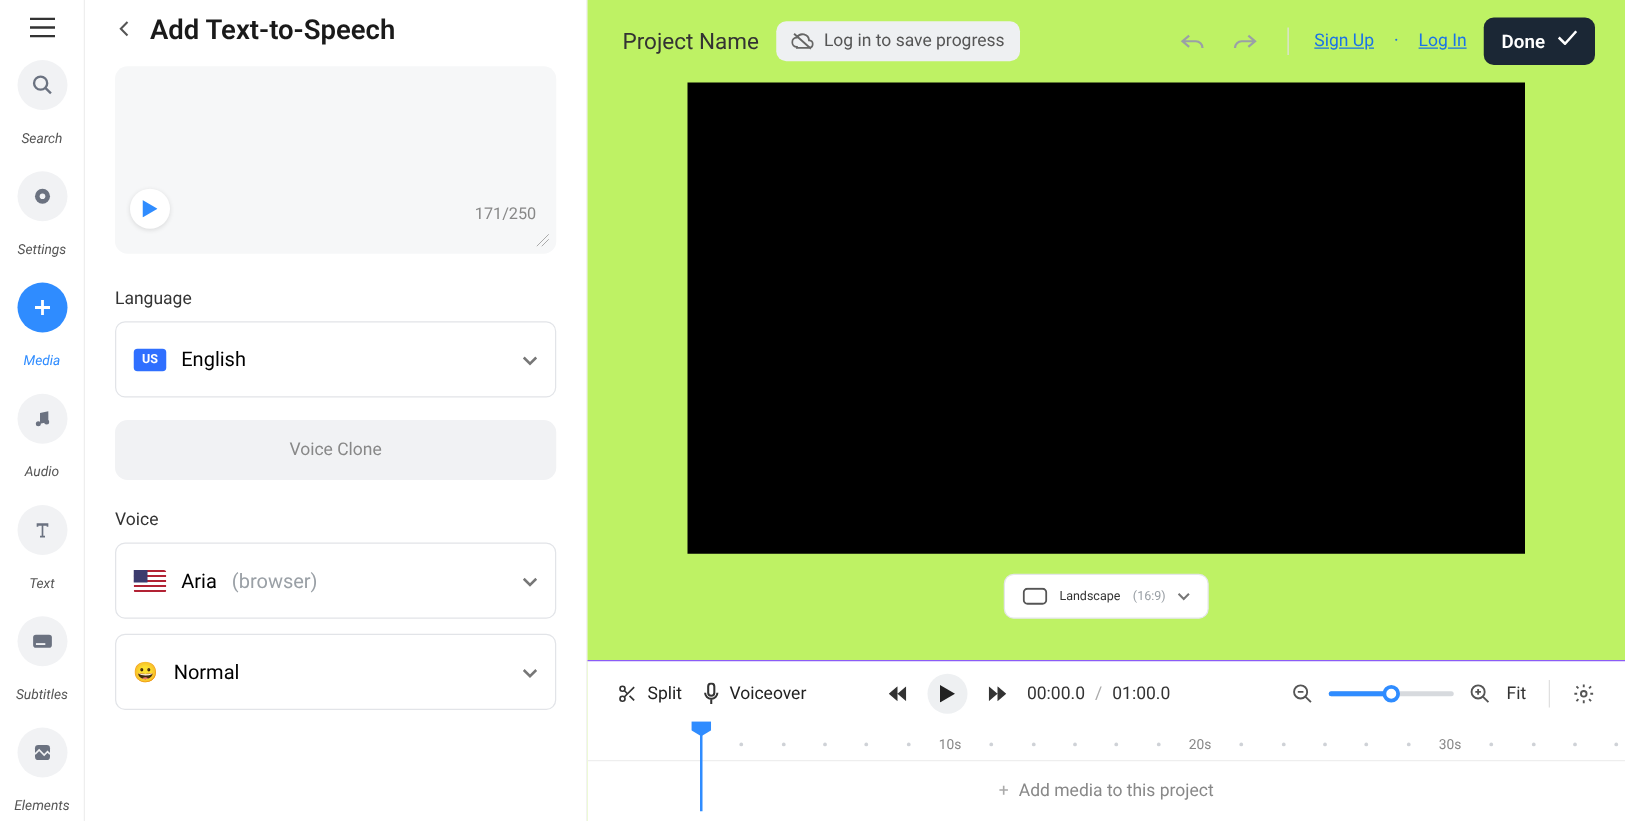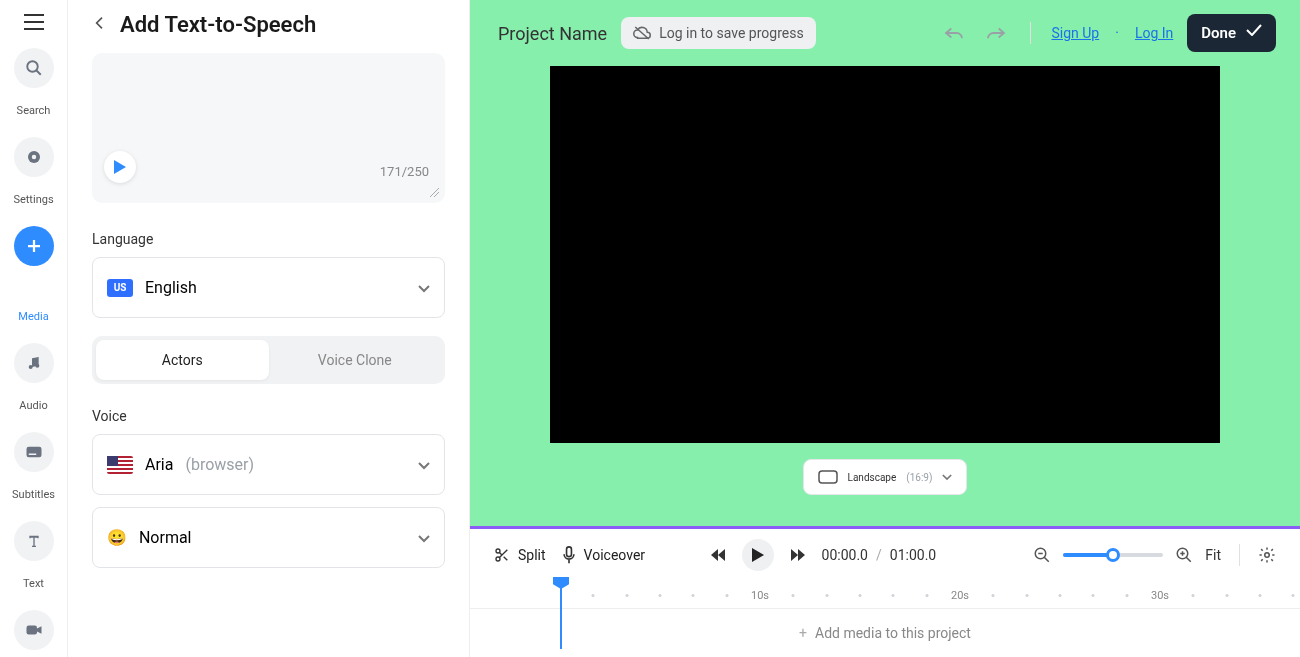--- a/index.html
+++ b/index.html
@@ -1,24 +1,24 @@
 <!DOCTYPE html>
 <html><head>
 <meta charset="utf-8">
 <style>
 * { box-sizing: border-box; margin: 0; padding: 0; font-family: -apple-system, BlinkMacSystemFont, "Segoe UI", Roboto, sans-serif; }
 body { width: 1300px; height: 657px; overflow: hidden; background: #fff; display: flex; }
 
 
 .nav-rail { width: 68px; height: 100%; background: #fff; border-right: 1px solid #eee; display: flex; flex-direction: column; align-items: center; padding-top: 14px; gap: 10px; }
-.nav-item { display: flex; flex-direction: column; align-items: center; gap: 16px; cursor: pointer; width: 100%; padding: 8px 0 2px; }
+.nav-item { display: flex; flex-direction: column; align-items: center; gap: 16px; cursor: pointer; width: 100%; padding: 8px 0 2px; font-style: italic; }
 .nav-icon { width: 40px; height: 40px; border-radius: 50%; display: flex; align-items: center; justify-content: center; background: #f1f2f4; color: #6b7280; }
 .nav-icon.active { background: #2f8cff; color: #fff; }
 .nav-label { font-size: 11px; color: #555; }
-.nav-label.active { color: #2f8cff; margin-top: 28px; }
+.nav-label.active { color: #2f8cff; }
 .hamburger { width: 40px; height: 40px; display:flex; align-items:center; justify-content:center; cursor:pointer; }
 
 
 .left-panel { width: 402px; height: 100%; border-right: 1px solid #eee; background: #fff; display:flex; flex-direction:column; padding: 12px 24px; overflow:hidden; }
 .panel-header { display:flex; align-items:center; gap:12px; margin-bottom:16px; }
 .back-icon { cursor:pointer; color:#333; }
 .panel-title { font-size: 22px; font-weight: 600; color:#1a1a1a; }
 
 .tts-box { background:#f6f7f8; border-radius:10px; padding:16px 16px 8px; position:relative; height:150px; margin-bottom: 18px; }
 .tts-text { font-size:15px; line-height:1.35; color:#555; max-height:80px; overflow:hidden; }
@@ -34,41 +34,41 @@
 .tabbar { background:#f1f2f4; border-radius:10px; display:flex; padding:4px; margin: 6px 0 14px; }
 .tab { flex:1; text-align:center; padding:12px 0; font-size:14px; color:#888; border-radius:8px; cursor:pointer; }
 .tab.active { background:#fff; color:#222; box-shadow:0 1px 3px rgba(0,0,0,.06); }
 
 .flag-badge { width:26px; height:18px; border-radius:3px; background:#2f6fff; color:#fff; font-size:10px; font-weight:700; display:flex; align-items:center; justify-content:center; }
 .flag-us { width:26px; height:18px; border-radius:2px; background:linear-gradient(#b22234 50%, #fff 50%); background-size:100% 4px; position:relative; }
 .flag-us::before{ content:""; position:absolute; left:0; top:0; width:11px; height:10px; background:#3c3b6e;}
 .emoji { font-size:16px; }
 
 
-.right { flex:1; height:100%; display:flex; flex-direction:column; background:#86efac; }
+.right { flex:1; height:100%; display:flex; flex-direction:column; background:#bef264; }
 .topbar { display:flex; align-items:center; padding: 14px 24px 14px 28px; gap:14px; }
 .project-name { font-size:18px; color:#333; }
 .login-chip { background:#eef0f2; border-radius:8px; padding:8px 12px; display:flex; align-items:center; gap:8px; font-size:14px; color:#555; cursor:pointer; }
 .spacer { flex:1; }
 .history-btn { width:28px; height:28px; display:flex; align-items:center; justify-content:center; color:#9aa0a6; cursor:pointer; }
 .divider { width:1px; height:22px; background:#e0e0e0; margin:0 6px; }
 .link { color:#1a73e8; font-size:14px; text-decoration:underline; cursor:pointer; }
 .dot { color:#1a73e8; font-size:14px; margin:0 2px; }
 .upgrade { background:#f5a623; color:#fff; border-radius:8px; padding:8px 10px 8px 14px; font-size:14px; font-weight:600; display:flex; align-items:center; gap:8px; cursor:pointer; }
 .upgrade span.icn { background:rgba(0,0,0,.12); border-radius:6px; width:24px; height:24px; display:flex; align-items:center; justify-content:center; }
 .done { background:#1b2735; color:#fff; border-radius:8px; padding:10px 14px; font-size:15px; font-weight:600; display:flex; align-items:flex-start; gap:10px; cursor:pointer; }
 
 .stage-wrap { flex:1; display:flex; flex-direction:column; align-items:center; }
 .stage { width:670px; height:377px; background:#000; margin-top: 0px; }
 .stage-controls { display:flex; gap:10px; margin-top:16px; }
 .chip { background:#fff; border:1px solid #e4e6ea; border-radius:8px; padding:10px 14px; display:flex; align-items:center; gap:10px; font-size:10px; cursor:pointer; color:#333;}
 .black-circle { width:22px; height:22px; border-radius:50%; background:#000; }
 
 
-.timeline { background:#fff; border-top:3px solid #8b5cf6; }
+.timeline { background:#fff; border-top:1px solid #8b5cf6; }
 .timeline-top { display:flex; align-items:center; padding:10px 24px; gap:16px; }
 .tbtn { display:flex; align-items:center; gap:8px; font-size:14px; color:#222; cursor:pointer; }
 .center-controls { display:flex; align-items:center; gap:8px; margin-left:auto; margin-right:auto; }
 .circle-btn { width:32px; height:32px; border-radius:50%; display:flex; align-items:center; justify-content:center; cursor:pointer; }
 .circle-btn.play { background:#eef0f2; }
 .time-text { font-size:14px; color:#333; }
 .right-controls { display:flex; align-items:center; gap:12px; margin-left:auto; }
 .zoom-slider { width:100px; height:4px; background:#d7dade; border-radius:4px; position:relative; }
 .zoom-slider .fill { position:absolute; left:0; top:0; bottom:0; width:50%; background:#2f8cff; border-radius:4px; }
 .zoom-slider .thumb { position:absolute; left:50%; top:50%; transform:translate(-50%,-50%); width:14px; height:14px; border-radius:50%; background:#fff; border:3px solid #2f8cff; }
@@ -127,37 +127,46 @@
           <path d="M9 18V5l10-2v13"></path>
           <circle cx="7" cy="18" r="3"></circle>
           <circle cx="17" cy="16" r="3"></circle>
         </svg>
     </div>
     <span class="nav-label">Audio</span>
   </div>
 
   <div class="nav-item">
     <div class="nav-icon">
+      <svg width="16" height="16" viewBox="0 0 24 24" fill="currentColor">
+          <path d="M5 4h14v4h-2V7h-4v12h2v2H9v-2h2V7H7v1H5V4z"></path>
+        </svg>
+    </div>
+    <span class="nav-label">Text</span>
+  </div>
+
+  <div class="nav-item">
+    <div class="nav-icon">
       <svg width="18" height="14" viewBox="0 0 24 18" fill="currentColor">
           <rect x="2" y="2" width="20" height="14" rx="3"></rect>
           <rect x="5" y="11" width="10" height="2" fill="#f1f2f4"></rect>
         </svg>
     </div>
     <span class="nav-label">Subtitles</span>
   </div>
 
   <div class="nav-item">
     <div class="nav-icon">
       <svg width="16" height="16" viewBox="0 0 24 24" fill="currentColor">
-          <path d="M5 4h14v4h-2V7h-4v12h2v2H9v-2h2V7H7v1H5V4z"></path>
-        </svg>
-    </div>
-    <span class="nav-label">Text</span>
-  </div>
-
+          <rect x="3" y="3" width="18" height="18" rx="4"></rect>
+          <path d="M3 14l5-5 6 6 4-4 3 3" stroke="#f1f2f4" stroke-width="2" fill="none"></path>
+        </svg>
+    </div>
+    <span class="nav-label">Elements</span>
+  </div>
 
   <div class="nav-item">
     <div class="nav-icon">
       <svg width="18" height="14" viewBox="0 0 24 18" fill="currentColor">
           <rect x="2" y="3" width="14" height="12" rx="3"></rect>
           <path d="M16 7l6-3v10l-6-3z"></path>
         </svg>
     </div>
   </div>
 
@@ -193,21 +202,20 @@
     <span class="flag-badge">US</span>
     <span>English</span>
     <span class="chevron">
       <svg width="12" height="8" viewBox="0 0 12 8" fill="none" stroke="#777" stroke-width="2">
           <path d="M1 1l5 5 5-5"></path>
         </svg>
     </span>
   </div>
 
   <div class="tabbar">
-    <div class="tab active">Actors</div>
     <div class="tab">Voice Clone</div>
   </div>
 
   <div class="field-label">Voice</div>
   <div class="select-box">
     <span class="flag-us"></span>
     <span>Aria</span>
     <span style="color:#9aa0a6">(browser)</span>
     <span class="chevron">
       <svg width="12" height="8" viewBox="0 0 12 8" fill="none" stroke="#777" stroke-width="2">

